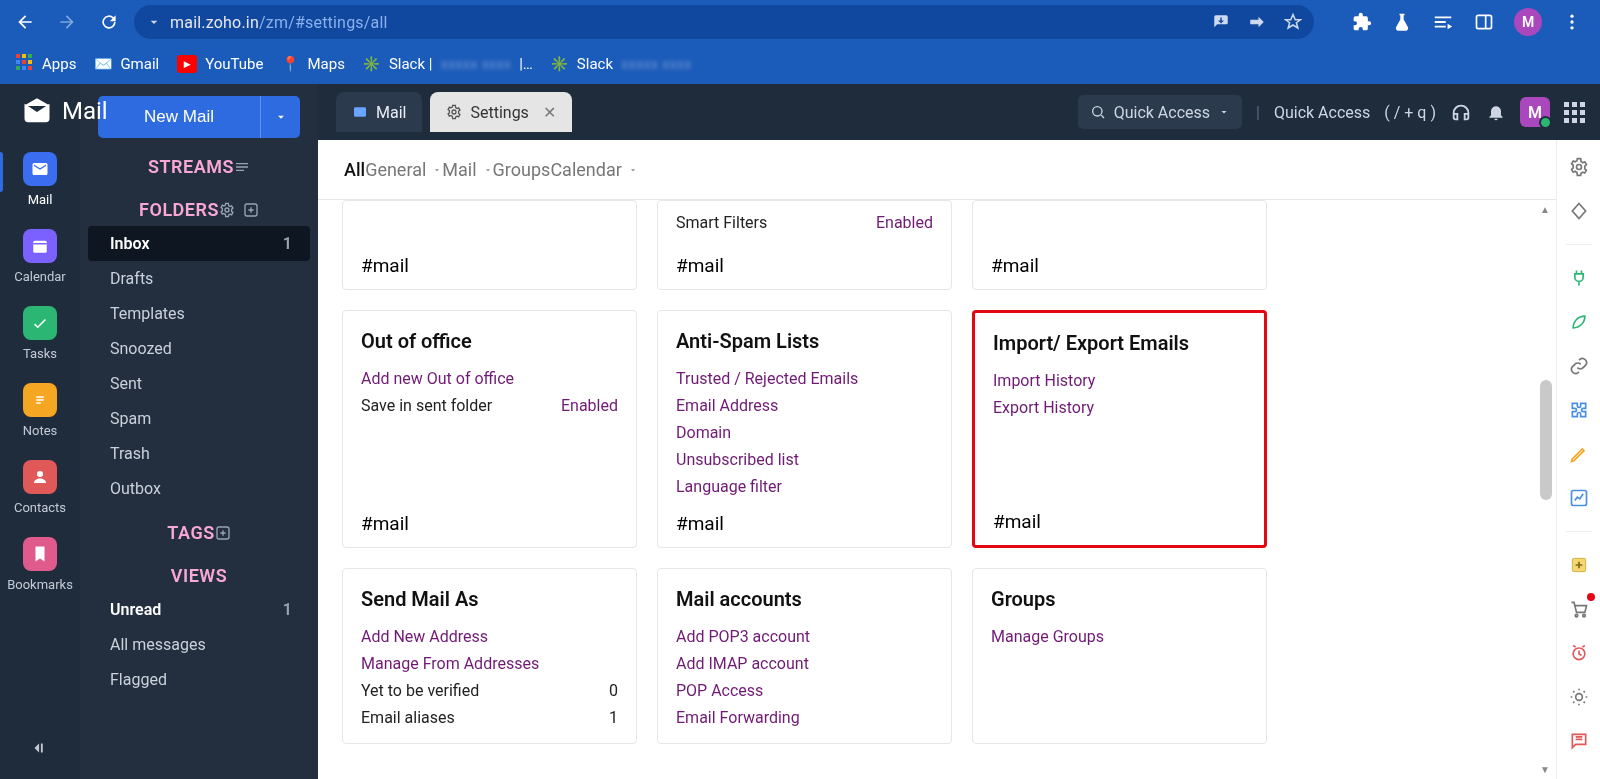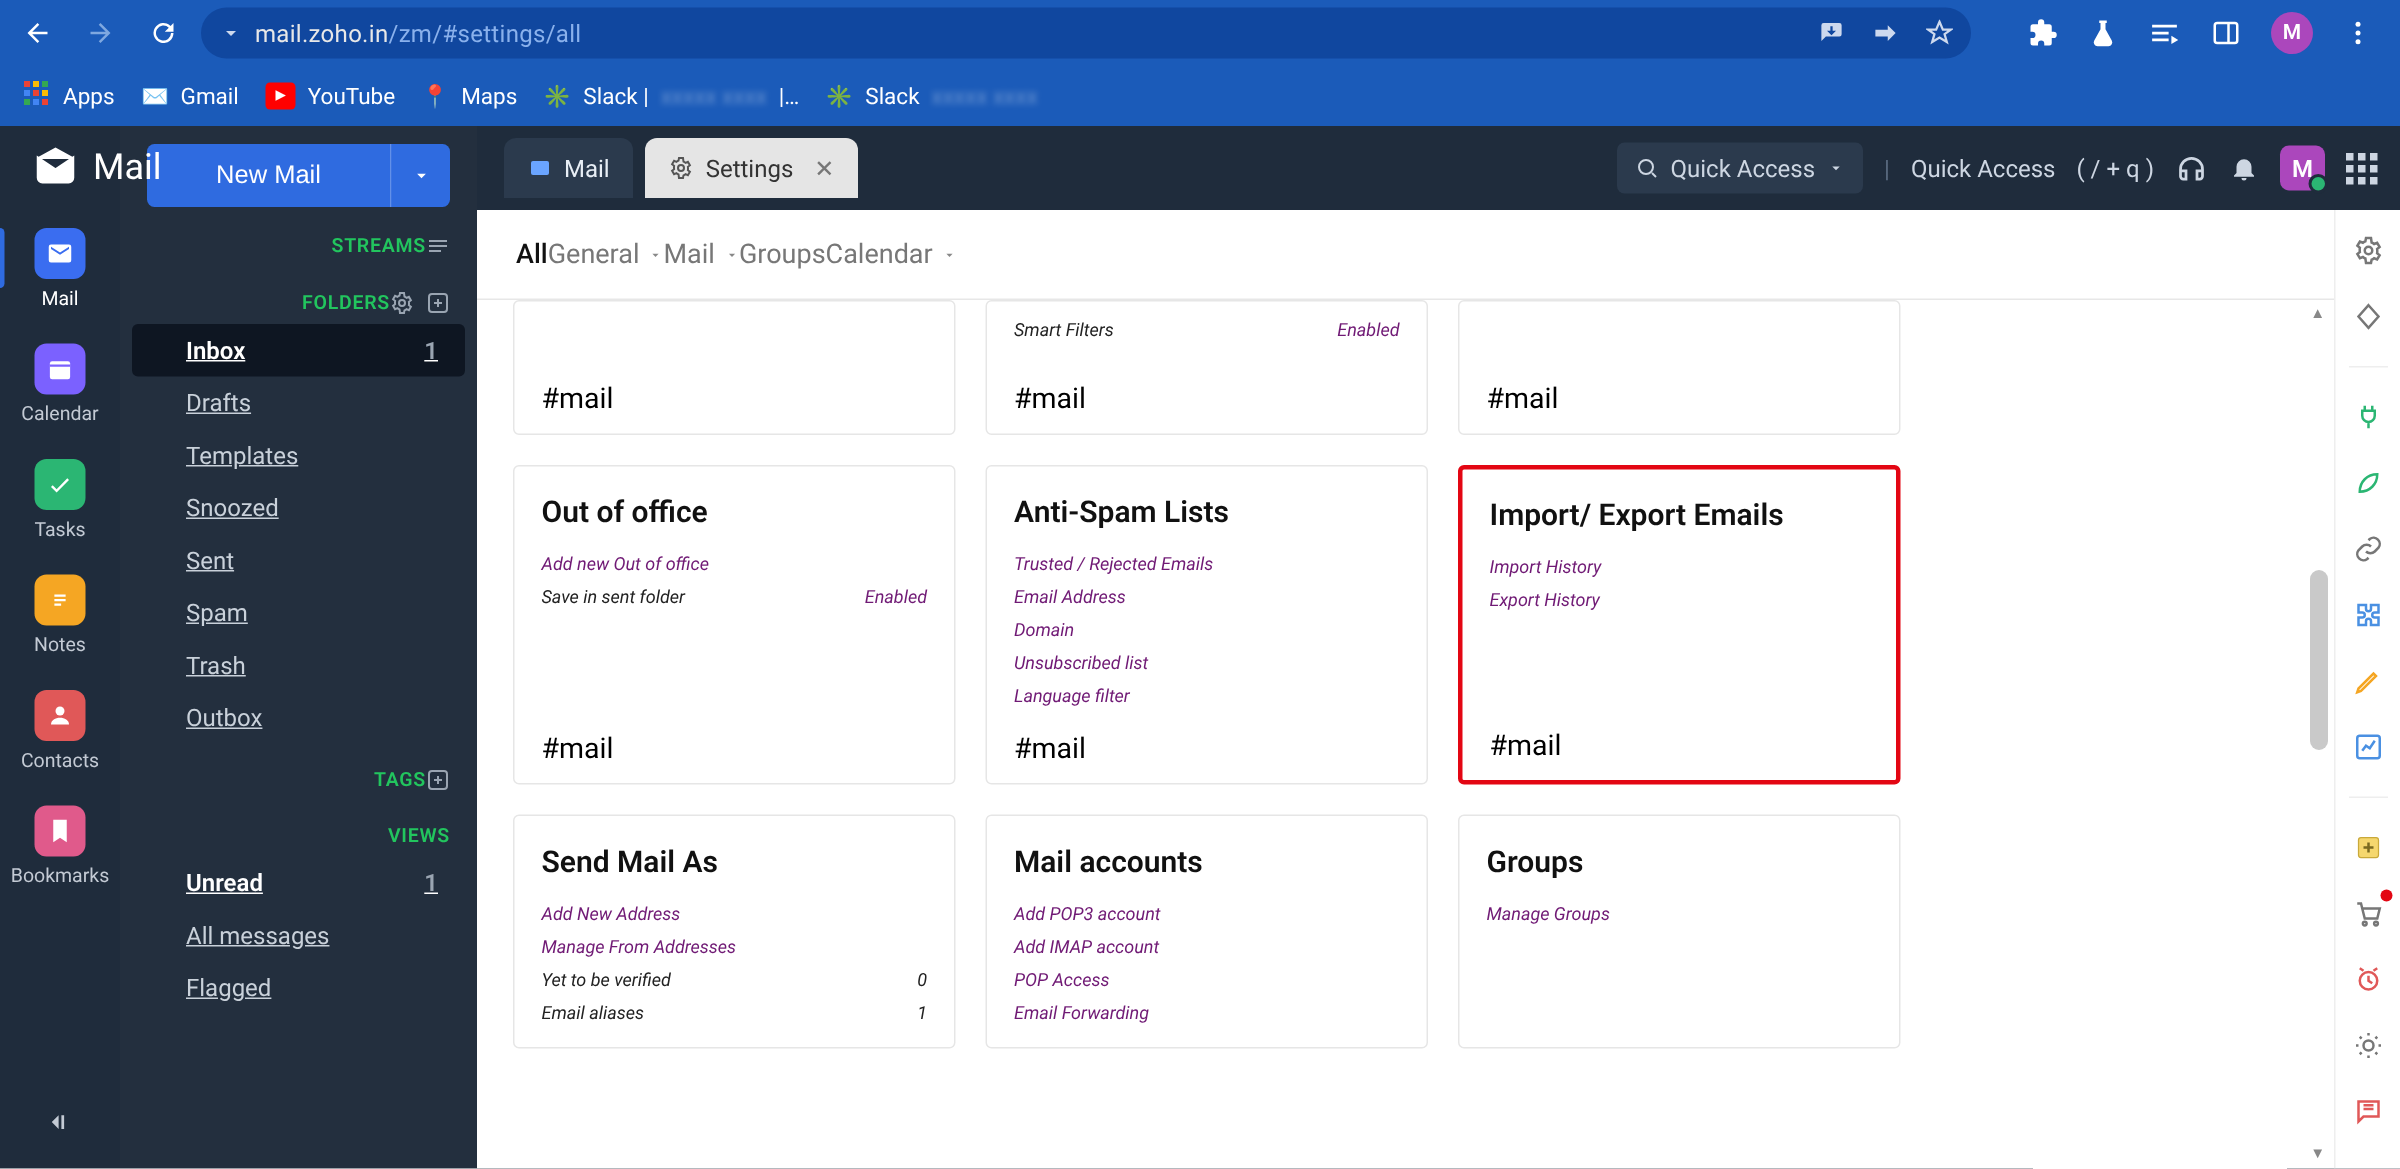--- a/index.html
+++ b/index.html
@@ -31,23 +31,23 @@
   .rail-item.active { color:#fff; }
   .rail-icon { width:34px; height:34px; border-radius:8px; display:flex; align-items:center; justify-content:center; }
   .rail-item.active .rail-indicator { position:absolute; left:0; width:3px; height:40px; background:#2f6be0; border-radius:0 3px 3px 0;}
   .ri-mail{background:#3a6df0;} .ri-cal{background:#7b61ff;} .ri-task{background:#2bb673;} .ri-notes{background:#f5a623;} .ri-contacts{background:#e05858;} .ri-bm{background:#e05a8b;}
   .rail-collapse { margin-top:auto; margin-bottom:14px; color:#c3cad4; cursor:pointer; width:34px; height:34px; display:flex; align-items:center; justify-content:center;}
 
   .folders { width:238px; background:#232f3e; color:#c9d1da; padding:0 0 10px; }
   .newmail-wrap { padding:12px 18px; display:flex;}
   .newmail { flex:1; height:42px; background:#2f6be0; color:#fff; font-size:17px; border:none; border-radius:5px 0 0 5px; cursor:pointer; }
   .newmail-caret { width:40px; height:42px; background:#2f6be0; border-left:1px solid rgba(255,255,255,.25); border-radius:0 5px 5px 0; display:flex; align-items:center; justify-content:center; cursor:pointer;}
-  .section-hdr { display:flex; align-items:center; justify-content:flex-end; padding:6px 18px; color:#22c55e; font-size:13px; font-weight:600; letter-spacing:.5px; }
+  .section-hdr { display:flex; align-items:center; justify-content:center; padding:6px 18px; color:#f9a8d4; font-size:18px; font-weight:600; letter-spacing:.5px; }
   .section-hdr .icons { display:flex; gap:8px; color:#9aa5b2;}
-  .folder { display:flex; align-items:center; justify-content:space-between; padding:8px 18px 8px 36px; font-size:16px; cursor:pointer; border-radius:4px; margin:0 8px;text-decoration:underline;}
+  .folder { display:flex; align-items:center; justify-content:space-between; padding:8px 18px 8px 22px; font-size:16px; cursor:pointer; border-radius:4px; margin:0 8px;}
   .folder.active { background:#0e1622; color:#fff; font-weight:600;}
   .folder .count { color:#9aa5b2; }
 
   .main { flex:1; background:#1f2c3c; display:flex; flex-direction:column; }
   .topbar { height:56px; display:flex; align-items:center; padding:0 16px 0 18px; gap:8px; }
   .tab { height:40px; display:flex; align-items:center; gap:8px; padding:0 16px; border-radius:8px 8px 0 0; font-size:16px; cursor:pointer; }
   .tab.mail { background:#2b3a4d; color:#e8eef5; }
   .tab.settings { background:#e5e5e5; color:#333; }
   .tab .close { margin-left:6px; color:#777; }
   .topbar-right { margin-left:auto; display:flex; align-items:center; gap:14px; color:#cdd6e2; font-size:16px;}
@@ -62,21 +62,21 @@
   .subtabs { height:60px; border-bottom:1px solid #e7e7e7; display:flex; align-items:center; padding:0 26px; font-size:18px; color:#777; }
   .subtabs .st { cursor:pointer; display:flex; align-items:center; gap:6px;}
   .subtabs .st.active { color:#111; font-weight:500; }
   .caret-d { width:10px; height:10px; }
 
   .cards-scroll { flex:1; overflow-y:auto; padding:0 24px 16px; position:relative;}
   .cards-grid { display:grid; grid-template-columns: repeat(3, 295px); gap:20px; }
   .card { border:1px solid #e6e6e6; border-radius:4px; padding:18px 18px 12px; display:flex; flex-direction:column; min-height:90px;}
   .card.highlight { border:3px solid #e30613; }
   .card h3 { font-size:20px; color:#111; margin-bottom:12px; font-weight:600;}
-  .card .row { display:flex; justify-content:space-between; align-items:center; font-size:12px; padding:4px 0;font-style:italic;}
+  .card .row { display:flex; justify-content:space-between; align-items:center; font-size:16px; padding:4px 0;}
   .card .link { color:#701a75; cursor:pointer; }
   .card .val { color:#701a75; }
   .card .plain { color:#222; }
   .card .num { color:#222; }
   .card .tag { margin-top:auto; padding-top:12px; color:#000000; font-size:19px;}
   .topcards .card { padding-top:8px; }
 
   
   .util { width:44px; background:#fff; border-left:1px solid #eee; display:flex; flex-direction:column; align-items:center; gap:18px; padding:14px 0;}
   .util .u { width:26px; height:26px; display:flex; align-items:center; justify-content:center; color:#777; cursor:pointer; position:relative;}

